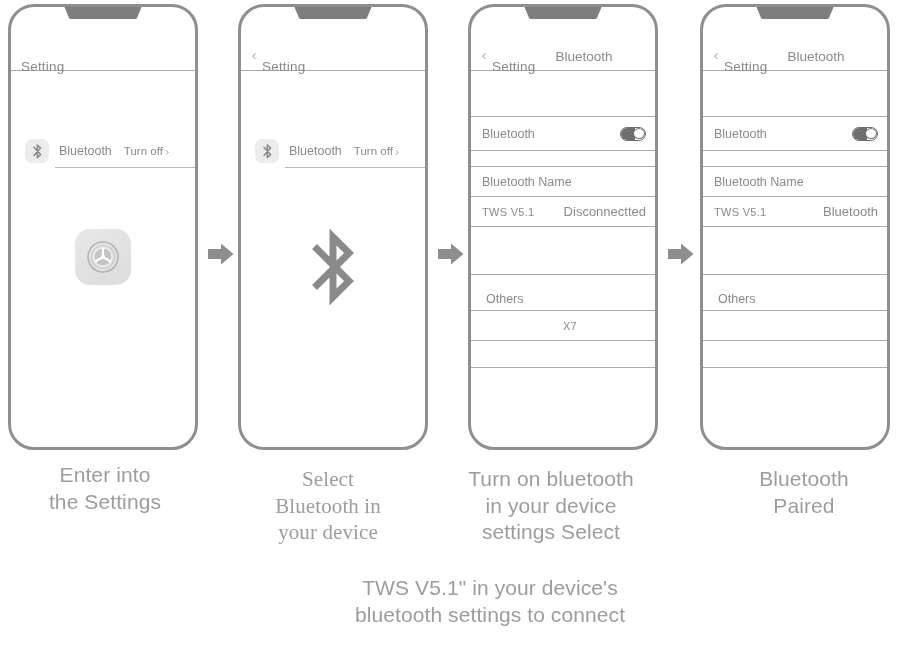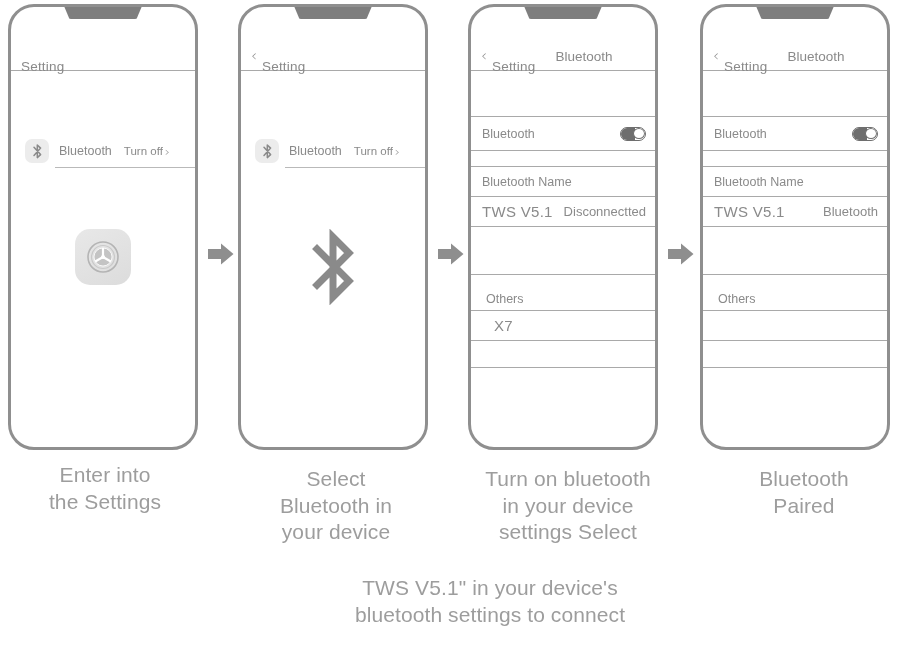--- a/index.html
+++ b/index.html
@@ -68,23 +68,23 @@
   }
 
   
   .list{position:absolute;left:0;right:0;top:64px;}
   .row{
     border-bottom:1.5px solid #a9a9a9;box-sizing:border-box;
     display:flex;align-items:center;position:relative;
     padding-left:11px;padding-right:9px;
   }
   .row .rlbl{color:#8a8a8a;font-size:12.5px;}
-  .row .rlbl.big{font-size:15px;letter-spacing:.3px;}
+  .row .rlbl.big{font-size:11px;letter-spacing:.3px;}
   .row .rstat{color:#8a8a8a;font-size:13px;margin-left:auto;}
-  .row.indent{padding-left:23px;}
+  .row.indent{padding-left:23px;justify-content:center;}
   .row.pad{padding-left:15px;}
   .row.noborder{border-bottom:none;}
 
   .toggle{
     margin-left:auto;width:26px;height:14px;border-radius:8px;
     background:#ffffff;border:1.5px solid #6e6e6e;position:relative;
     box-sizing:border-box;overflow:hidden;
   }
   .toggle .fill{
     position:absolute;left:-1px;top:-1px;bottom:-1px;width:15px;
@@ -293,25 +293,25 @@
         <div class="row" style="height:27px;"></div>
         <div class="row noborder" style="height:44px;"></div>
       </div>
 
     </div>
   </div>
 
   <div class="cap" style="left:0px;top:462px;width:210px;white-space:pre-line;">Enter into
 the Settings</div>
 
-  <div class="cap" style="left:236px;top:466px;width:200px;white-space:pre-line;">Select
+  <div class="cap" style="left:228px;top:466px;width:200px;white-space:pre-line;font-family:Liberation Serif, serif;">Select
 Bluetooth in
 your device</div>
 
-  <div class="cap" style="left:448px;top:466px;width:240px;white-space:pre-line;">Turn on bluetooth
+  <div class="cap" style="left:431px;top:466px;width:240px;white-space:pre-line;">Turn on bluetooth
 in your device
 settings Select</div>
 
   <div class="cap" style="left:700px;top:466px;width:208px;white-space:pre-line;">Bluetooth
 Paired</div>
 
   <div class="capwide" style="left:210px;top:575px;width:560px;white-space:pre-line;">TWS V5.1" in your device's
 bluetooth settings to connect</div>
 
 </div>

